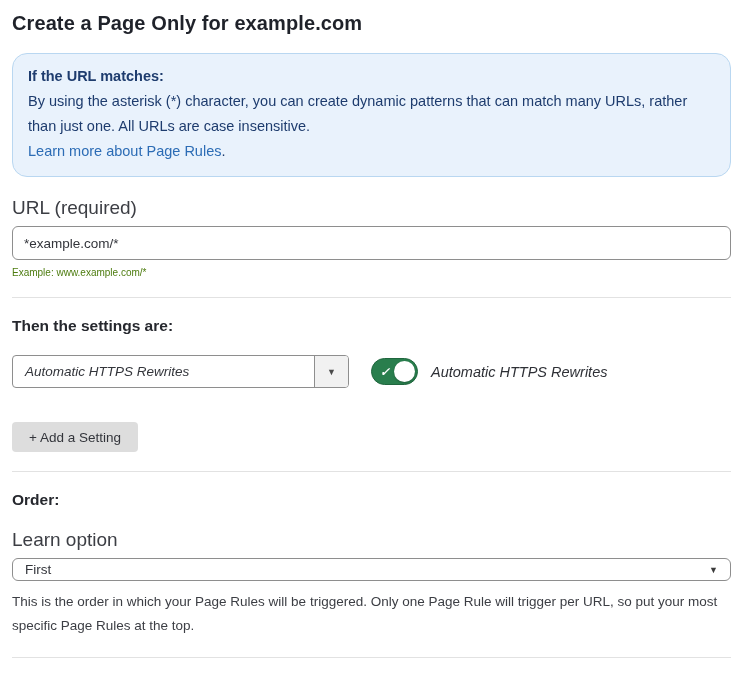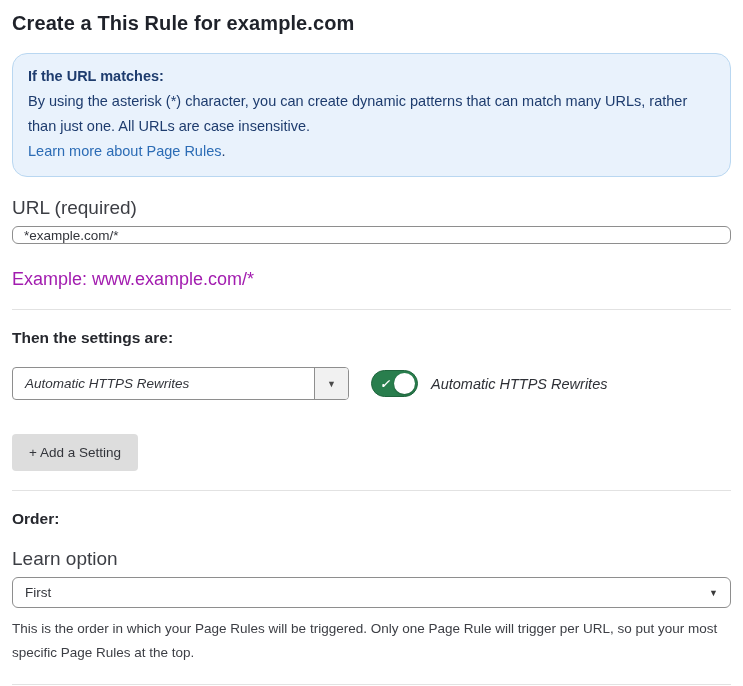--- a/index.html
+++ b/index.html
@@ -39,34 +39,34 @@
 
   .field-label {
     font-size: 19px;
     color: #3c3e44;
     margin-bottom: 7px;
   }
 
   .url-input {
     display: block;
     width: 719px;
-    height: 18px;
+    height: 34px;
     border: 1px solid #8e8e8e;
     border-radius: 6px;
     padding: 0 11px;
     font-size: 13.5px;
     font-family: "Liberation Sans", sans-serif;
     color: #33353b;
     background: #ffffff;
     outline: none;
   }
   .field-example {
-    font-size: 18px;
-    color: #a21caf;
-    margin-top: 25px;
+    font-size: 10px;
+    color: #4d7c0f;
+    margin-top: 7px;
   }
 
   .divider {
     border: none;
     border-top: 1px solid #e2e2e2;
     margin: 19px 0;
   }
 
   .section-heading {
     font-size: 15.5px;
@@ -146,40 +146,40 @@
   .toggle-label {
     margin-left: 13px;
     font-size: 14.5px;
     color: #2e3036;
   }
 
   .btn {
     display: inline-flex;
     align-items: center;
     justify-content: center;
-    height: 37px;
+    height: 30px;
     border: none;
     border-radius: 4px;
     font-family: "Liberation Sans", sans-serif;
     font-size: 13.5px;
     cursor: pointer;
     padding: 0 17px;
   }
   .btn-gray {
     background: #dddddd;
     color: #33353b;
   }
 
   .add-setting-btn { margin-bottom: 0; }
 
   .order-select {
     display: flex;
     align-items: center;
     width: 719px;
-    height: 31px;
+    height: 23px;
     border: 1px solid #8e8e8e;
     border-radius: 6px;
     background: #ffffff;
     padding: 4px 12px;
     cursor: pointer;
   }
   .order-select .select-value {
     flex: 1;
     font-size: 13.5px;
     color: #33353b;
@@ -195,21 +195,21 @@
     line-height: 24px;
     margin-top: 9px;
     max-width: 710px;
   }
 </style>
 </head>
 <body>
 
 <div class="page">
 
-  <h1 class="page-title">Create a This Rule for example.com</h1>
+  <h1 class="page-title">Create a Page Only for example.com</h1>
 
   <div class="info-box">
     <div class="info-heading">If the URL matches:</div>
     <div class="info-body">By using the asterisk (*) character, you can create dynamic patterns that can match many URLs, rather than just one. All URLs are case insensitive.</div>
     <div><a class="info-link">Learn more about Page Rules</a><span>.</span></div>
   </div>
 
   <div class="field-label">URL (required)</div>
   <input type="text" class="url-input" value="*example.com/*" style="">
   <div class="field-example">Example: www.example.com/*</div>

